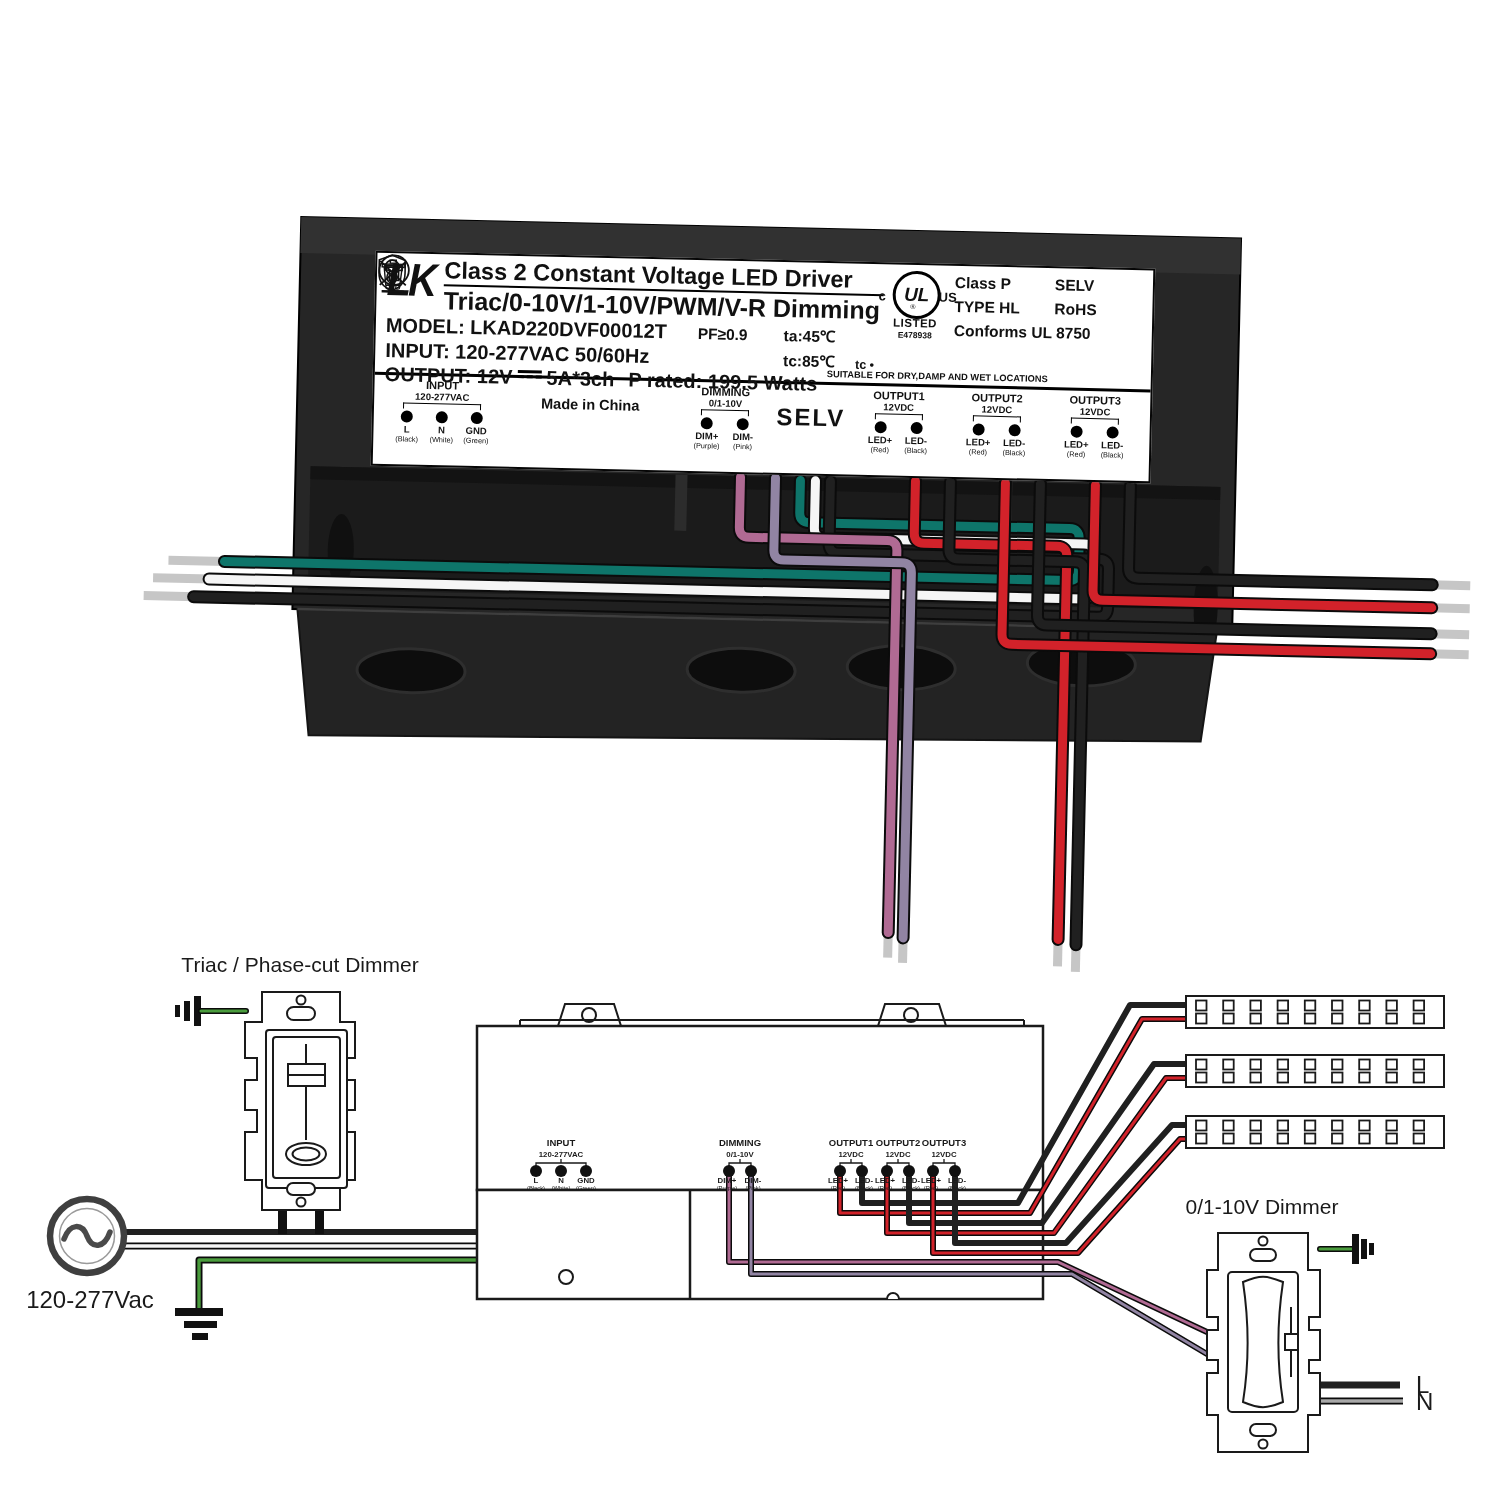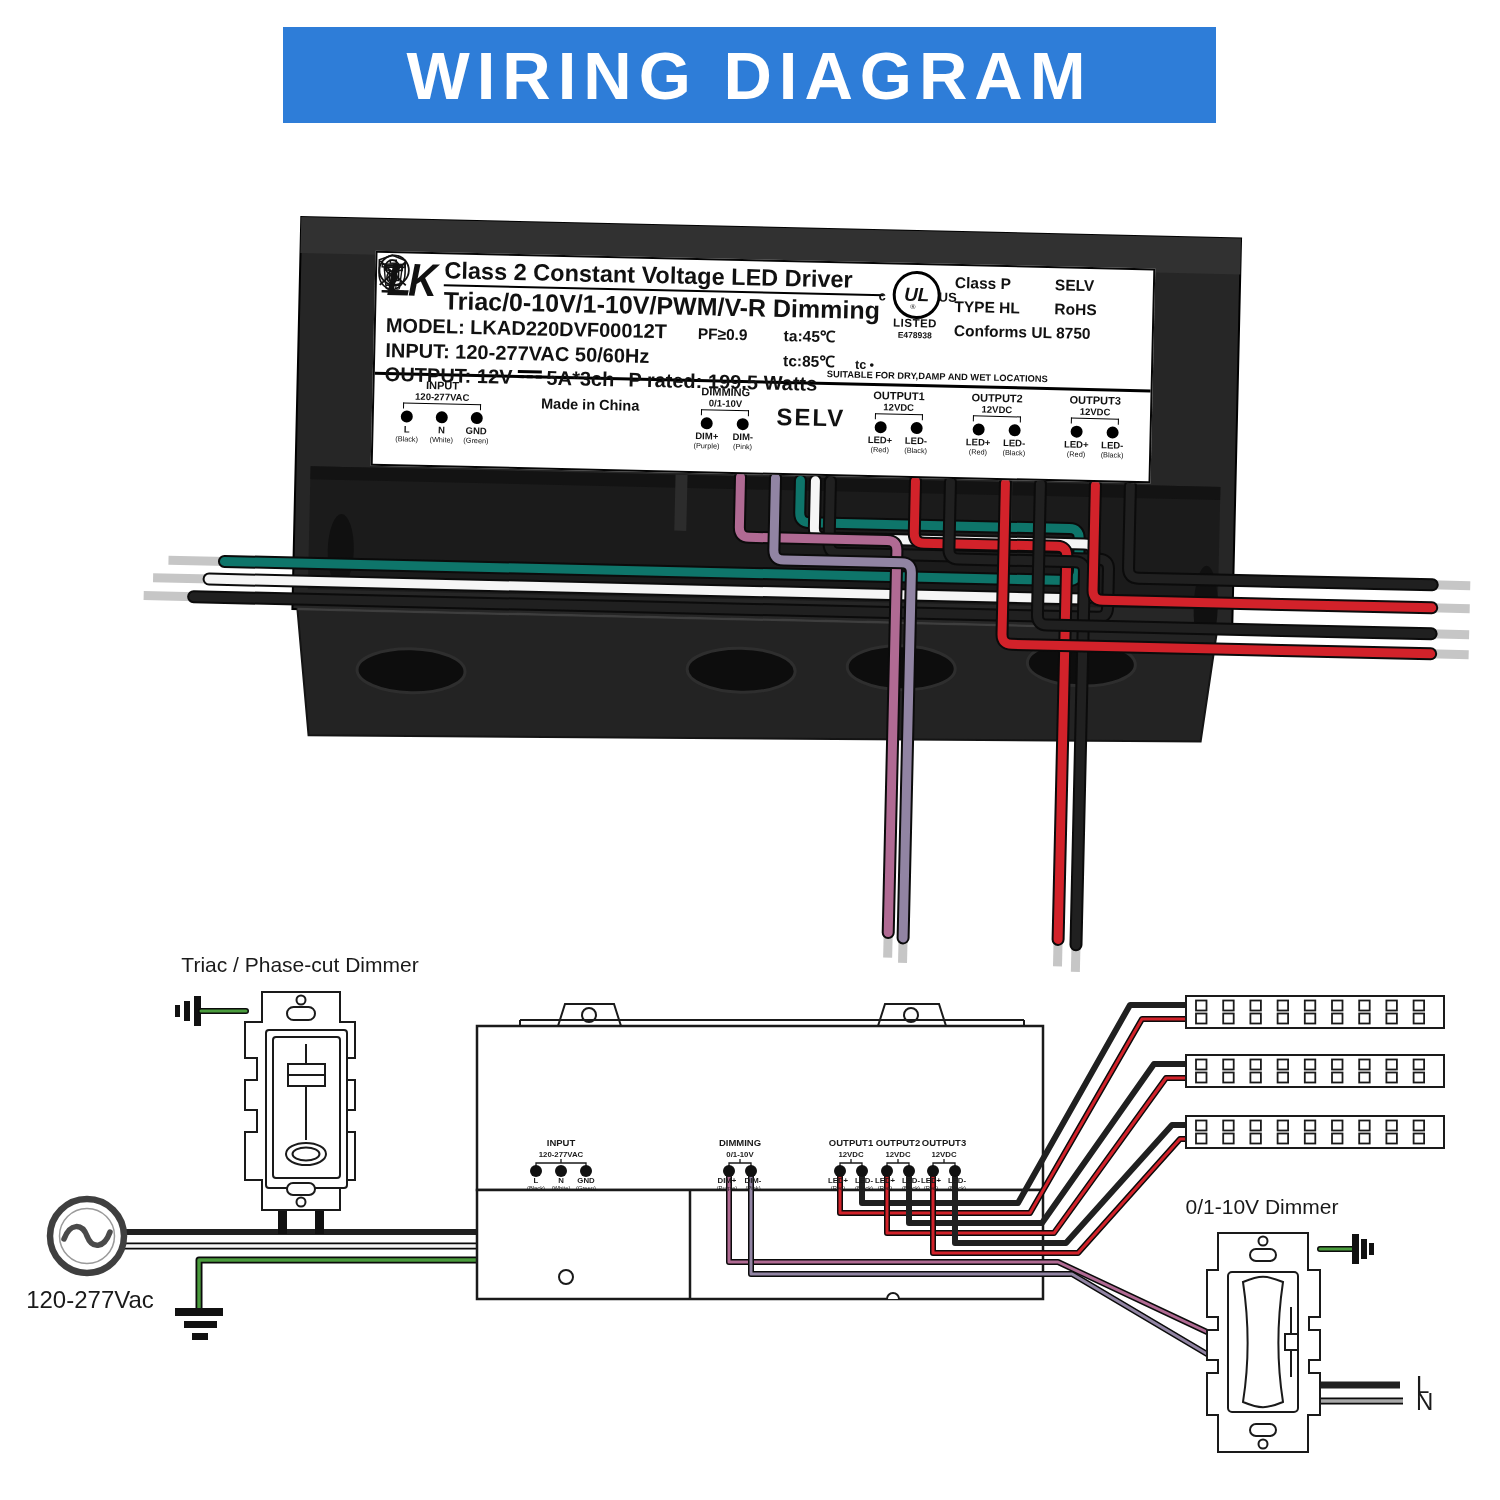--- a/index.html
+++ b/index.html
@@ -84,23 +84,20 @@
   .oln{fill:none;stroke:#1a1a1a;stroke-width:2px;}
   .oln25{fill:none;stroke:#1a1a1a;stroke-width:2.5px;}
   .fw{fill:#fff;}
   svg text{font-family:"Liberation Sans",sans-serif;fill:#1a1a1a;}
 </style>
 </head>
 <body>
 
 <div id="page">
 
-  <div id="banner" class="ab">
-    <span class="t">WIRING DIAGRAM</span>
-  </div>
 
   <div id="driver3d" class="ab">
     <svg width="1340" height="770" viewBox="0 0 1340 770">
 
       <g>
         <rect x="155" y="28" width="940" height="392" fill="#262626" stroke="#000" stroke-width="2"></rect>
         <rect x="155" y="28" width="940" height="36" fill="#313131"></rect>
         <rect x="170" y="277" width="910" height="123" fill="#1b1b1b"></rect>
         <rect x="170" y="277" width="910" height="13" fill="#131313"></rect>
         <rect x="535" y="277" width="12" height="56" fill="#2c2c2c"></rect>

